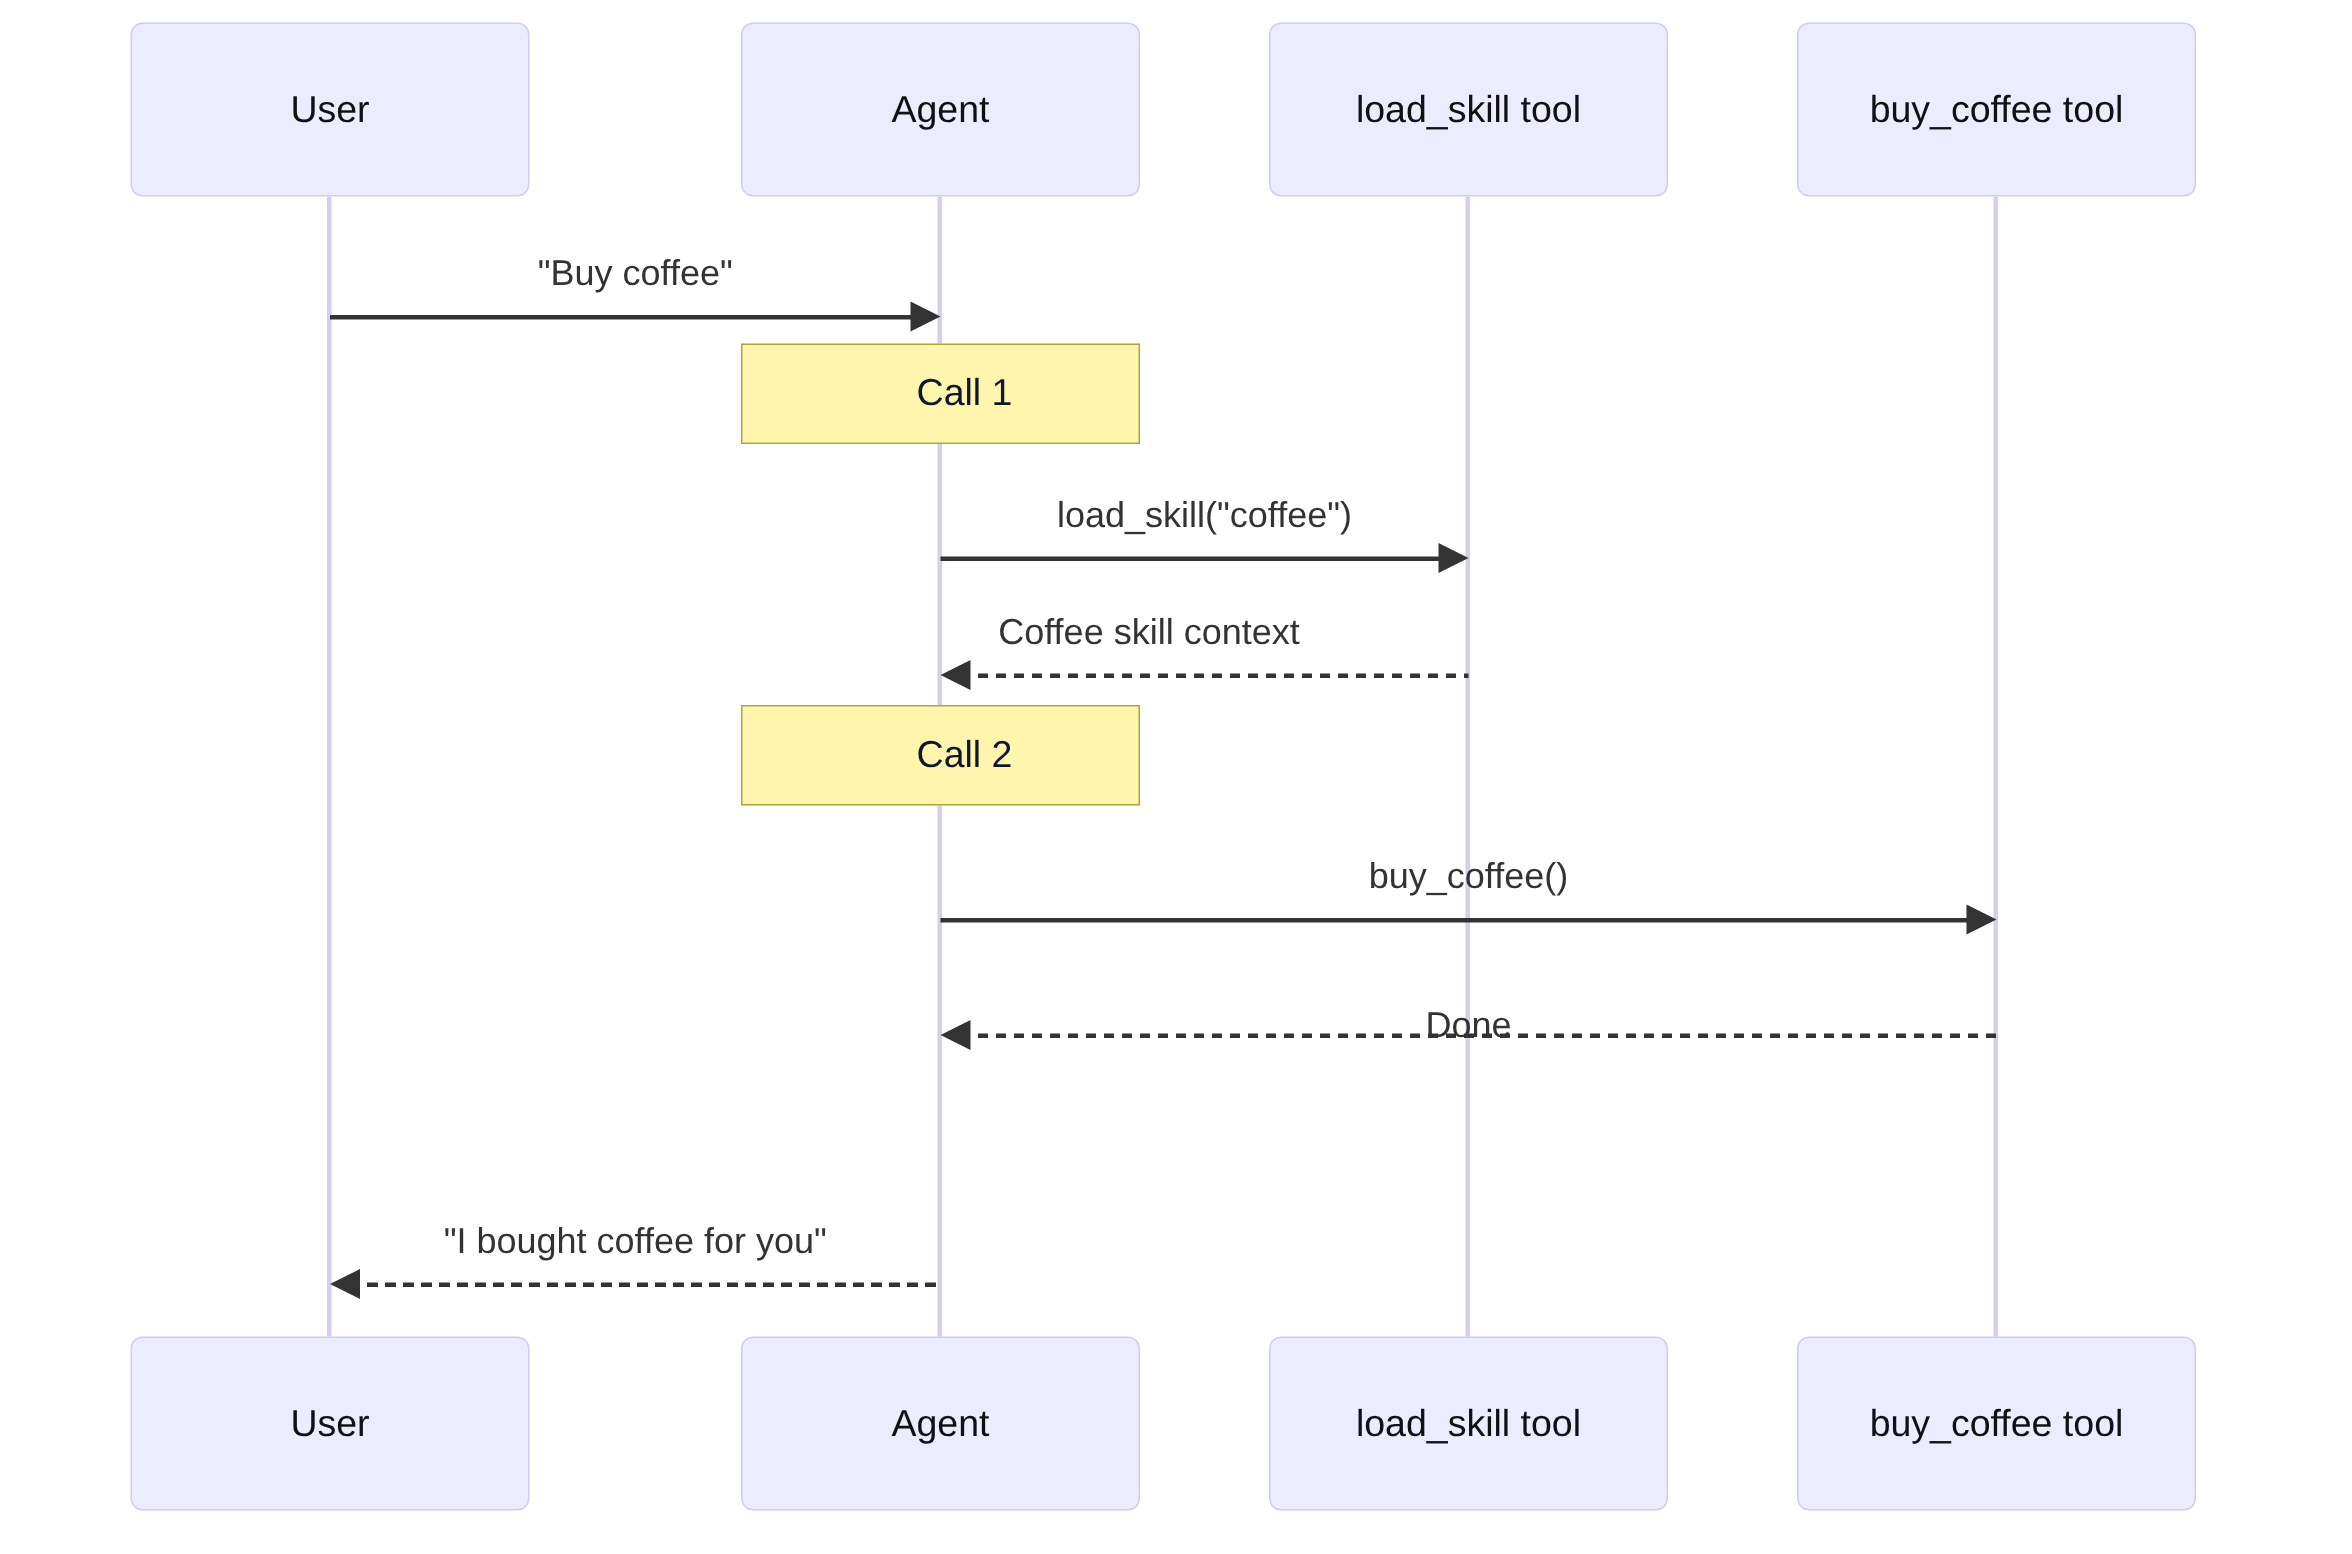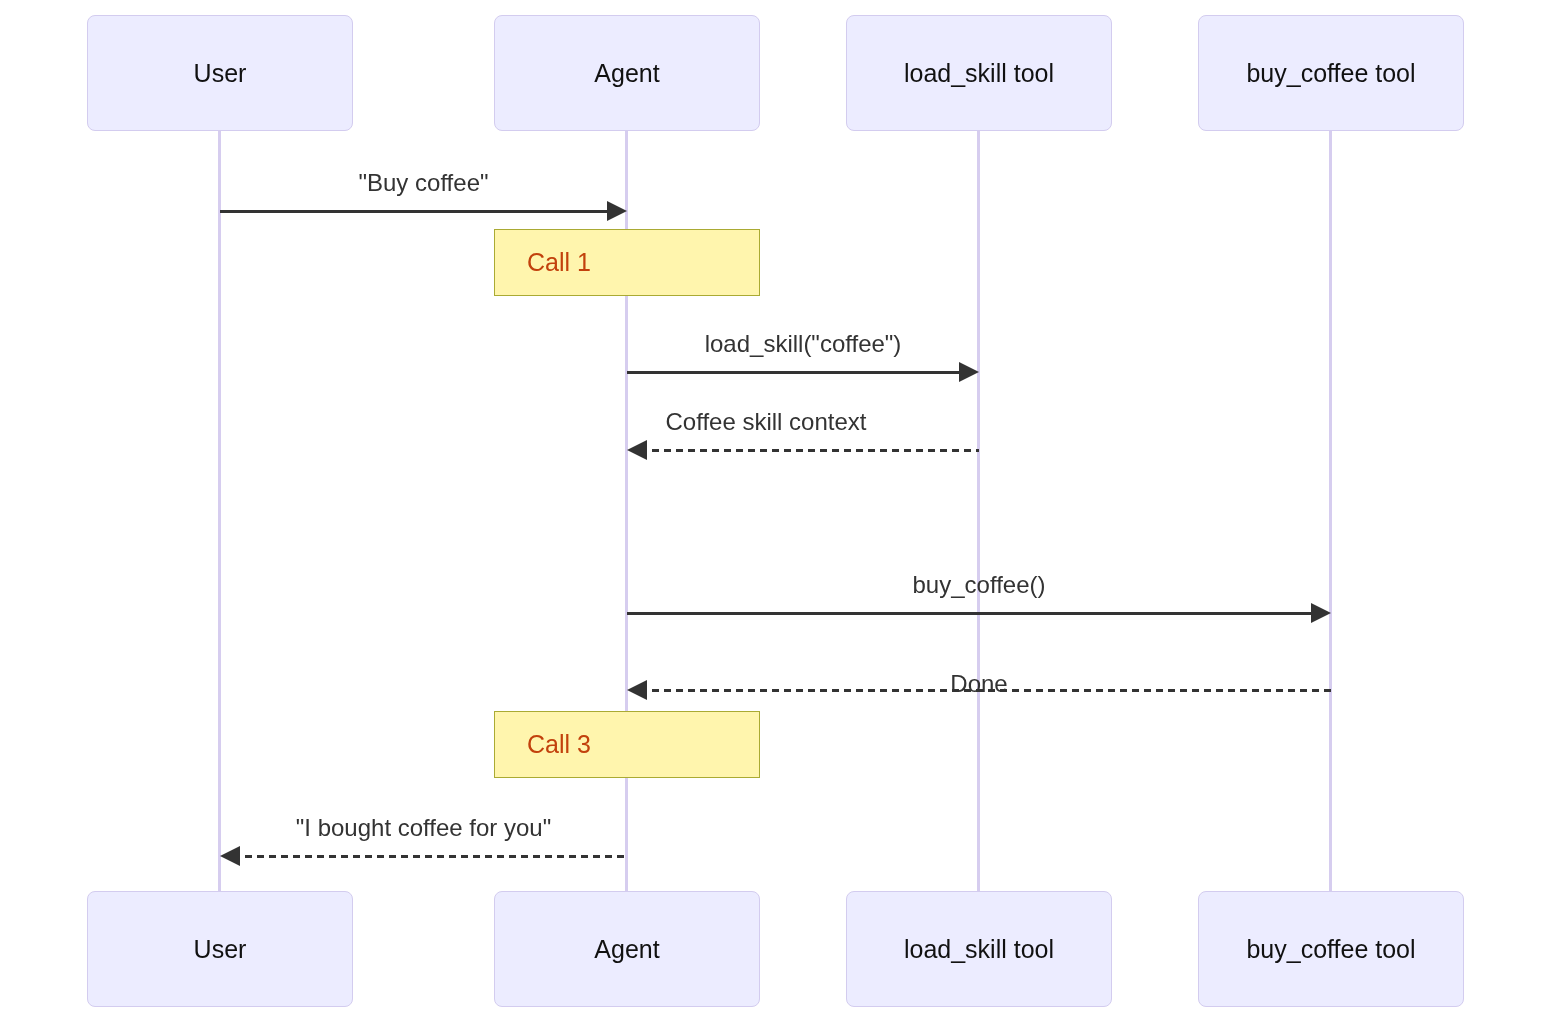--- a/index.html
+++ b/index.html
@@ -81,23 +81,23 @@
 
   .note {
     position: absolute;
     left: 494px;
     width: 266px;
     height: 67px;
     background: var(--note-fill);
     border: 1.5px solid var(--note-border);
     display: flex;
     align-items: center;
-    justify-content: flex-start;
+    justify-content: center;
     font-size: 25px;
-    color: #c2410c;
+    color: #0f172a;
     padding-left: 32px;
   }
 </style>
 </head>
 <body>
 
 <div class="diagram">
 
   <div class="lifeline" style="left:218px"></div>
   <div class="lifeline" style="left:625px"></div>
@@ -132,36 +132,36 @@
     <div class="msg-line solid" style="left:627px; width:339px; top:371px"></div>
     <div class="arrowhead right" style="left:959px; top:362px"></div>
   </div>
 
   <div>
     <div class="msg-label" style="left:590px; width:352px; top:407px">Coffee skill context</div>
     <div class="msg-line dashed" style="left:640px; width:339px; top:449px"></div>
     <div class="arrowhead left" style="left:627px; top:440px"></div>
   </div>
 
+  <div class="note" style="top:470px">
+    <span>Call 2</span>
+  </div>
 
   <div>
     <div class="msg-label" style="left:627px; width:704px; top:570px">buy_coffee()</div>
     <div class="msg-line solid" style="left:627px; width:691px; top:612px"></div>
     <div class="arrowhead right" style="left:1311px; top:603px"></div>
   </div>
 
   <div>
     <div class="msg-label" style="left:627px; width:704px; top:669px">Done</div>
     <div class="msg-line dashed" style="left:640px; width:691px; top:689px"></div>
     <div class="arrowhead left" style="left:627px; top:680px"></div>
   </div>
 
-  <div class="note" style="top:711px">
-    <span>Call 3</span>
-  </div>
 
   <div>
     <div class="msg-label" style="left:220px; width:407px; top:813px">"I bought coffee for you"</div>
     <div class="msg-line dashed" style="left:233px; width:394px; top:855px"></div>
     <div class="arrowhead left" style="left:220px; top:846px"></div>
   </div>
 
   <div class="actor bottom" style="left:87px">
     <span>User</span>
   </div>

